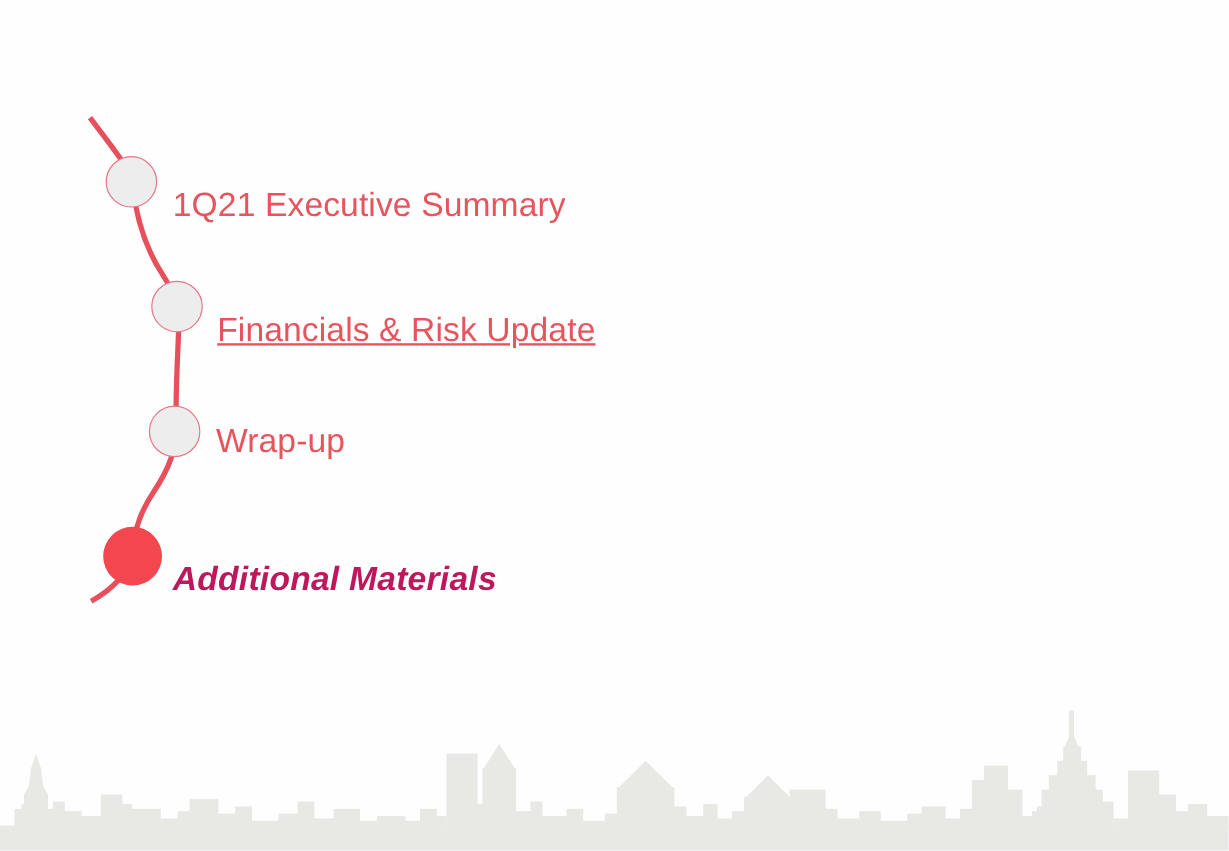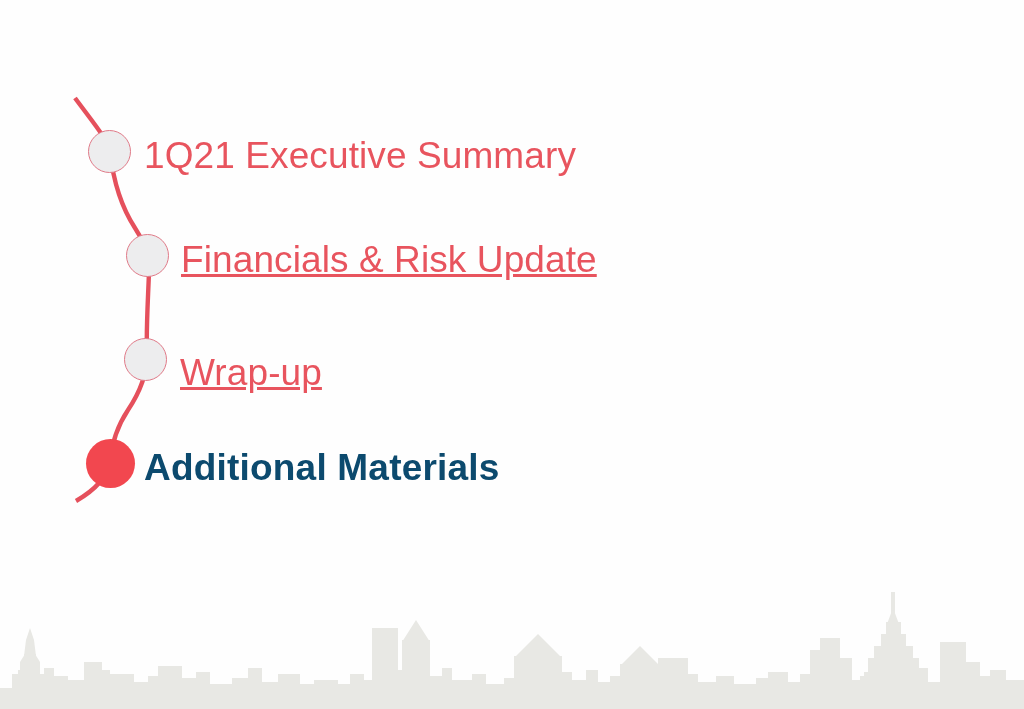--- a/index.html
+++ b/index.html
@@ -81,40 +81,42 @@
   .node-active {
     width: 49px;
     height: 49px;
     background: #F2474F;
     border: none;
   }
 
   .item-label {
     position: absolute;
     color: #E8545E;
-    font-size: 37px;
+    font-size: 28px;
     line-height: 1;
     letter-spacing: 0.1px;
     font-weight: 400;
+    margin-top: 20px;
   }
   .item-label.active {
     font-weight: 700;
-    color: #0c4a6e;
+    color: #be185d;
     letter-spacing: 0.2px;
+    font-style: italic;
   }
 
   
   #item-0 .node  { left: 88px;  top: 130px; }
   #item-0 .item-label { left: 144px; top: 137px; }
 
   #item-1 .node  { left: 126px; top: 234px; }
   #item-1 .item-label { left: 181px; top: 241px; text-decoration: underline; }
 
   #item-2 .node  { left: 124px; top: 338px; }
-  #item-2 .item-label { left: 180px; top: 354px; text-decoration: underline; }
+  #item-2 .item-label { left: 180px; top: 334px; }
 
   #item-3 .node  { left: 86px;  top: 439px; }
   #item-3 .item-label { left: 144px; top: 449px; }
 </style>
 </head>
 <body>
 
 <div id="slide">
 
   <div id="agenda">

